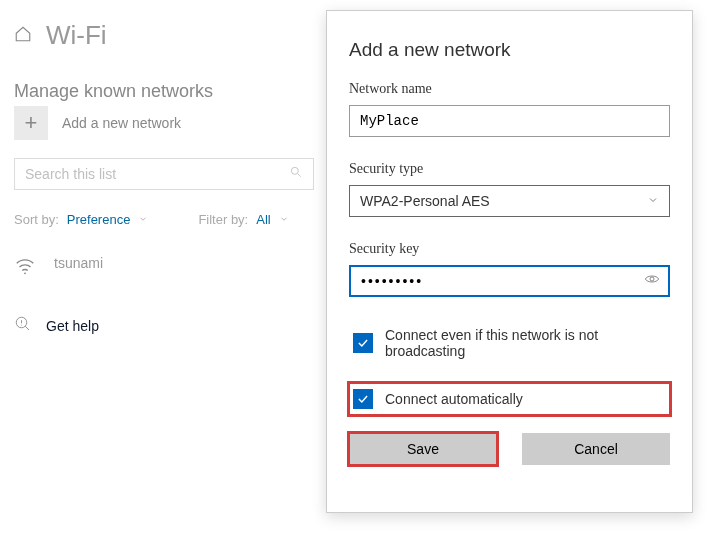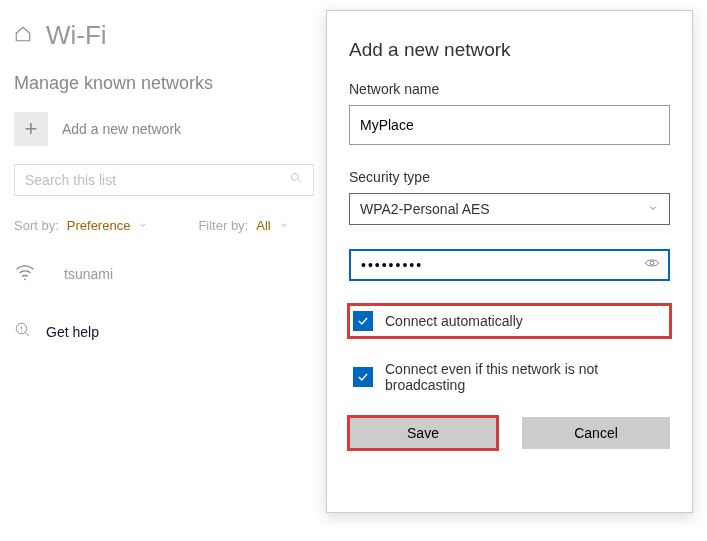--- a/index.html
+++ b/index.html
@@ -1,49 +1,49 @@
 <!DOCTYPE html>
 <html><head>
   <meta charset="utf-8">
   <style>
     * { box-sizing: border-box; margin: 0; padding: 0; }
     body { font-family: "Segoe UI", -apple-system, sans-serif; background: #fff; width: 707px; height: 541px; position: relative; color: #333; }
 
     .bg { position: absolute; left: 14px; top: 20px; width: 300px; }
-    .bg-header { display: flex; align-items: center; gap: 14px; margin-bottom: 22px; }
+    .bg-header { display: flex; align-items: center; gap: 14px; margin-bottom: 30px; }
     .home-icon svg { width: 18px; height: 18px; stroke: #888; fill: none; stroke-width: 1.5; }
     .bg-title { font-size: 26px; font-weight: 400; color: #999; }
-    .bg-subtitle { font-size: 18px; color: #888; margin-bottom: 18px; }
+    .bg-subtitle { font-size: 18px; color: #888; margin-bottom: 4px; }
 
     .add-row { display: flex; align-items: center; gap: 14px; margin-bottom: 18px; }
     .add-box { width: 34px; height: 34px; background: #eaeaea; display: flex; align-items: center; justify-content: center; color: #888; font-size: 22px; cursor: pointer; }
     .add-label { color: #888; font-size: 14px; }
 
     .search-box { border: 1px solid #dcdcdc; height: 32px; display: flex; align-items: center; padding: 8px 10px; margin-bottom: 22px; }
     .search-box input { border: none; outline: none; flex: 1; font-size: 14px; color: #333; background: transparent; }
     .search-box input::placeholder { color: #bfbfbf; }
     .search-icon svg { width: 14px; height: 14px; stroke: #bfbfbf; fill: none; stroke-width: 1.5; }
 
     .filters { display: flex; gap: 50px; margin-bottom: 28px; }
     .filter { font-size: 13px; color: #aaa; display: flex; align-items: center; gap: 8px; cursor: pointer; }
-    .filter .val { color: #a16207; }
+    .filter .val { color: #0369a1; }
     .chev svg { width: 10px; height: 10px; stroke: #888; fill: none; stroke-width: 1.5; }
 
-    .net-item { display: flex; align-items: center; gap: 28px; margin-bottom: 34px; }
+    .net-item { display: flex; align-items: flex-start; gap: 18px; margin-bottom: 34px; }
     .wifi-icon svg { width: 22px; height: 22px; stroke: #888; fill: none; stroke-width: 1.5; }
     .net-name { font-size: 14px; color: #999; }
 
     .help-row { display: flex; align-items: center; gap: 14px; }
     .help-icon svg { width: 18px; height: 18px; stroke: #888; fill: none; stroke-width: 1.2; }
     .help-link { font-size: 14px; color: #0f172a; cursor: pointer; }
 
     .dialog { position: absolute; left: 326px; top: 10px; width: 367px; height: 503px; background: #fff; border: 1px solid #ccc; box-shadow: 0 4px 14px rgba(0,0,0,.15); padding: 28px 22px 18px 22px; }
     .dlg-title { font-size: 19px; font-weight: 400; margin-bottom: 20px; }
-    .field-label { font-size: 14px; margin-bottom: 8px; color: #333; }
-    .text-input { width: 100%; height: 40px; border: 1px solid #999; padding: 0 10px; font-size: 14px; margin-bottom: 24px; outline: none; font-family: Liberation Sans, sans-serif; }
+    .field-label { font-size: 14px; margin-bottom: 8px; color: #333; font-family: Liberation Serif, serif; }
+    .text-input { width: 100%; height: 32px; border: 1px solid #999; padding: 0 10px; font-size: 14px; margin-bottom: 24px; outline: none; font-family: Liberation Mono, monospace; }
     .select-wrap { position: relative; width: 100%; height: 32px; border: 1px solid #666; margin-bottom: 24px; display: flex; align-items: center; padding: 4px 10px; cursor: pointer; }
     .select-wrap .sel-val { font-size: 14px; }
     .select-chev { position: absolute; right: 10px; top: 50%; transform: translateY(-50%); }
     .select-chev svg { width: 12px; height: 12px; stroke: #555; fill: none; stroke-width: 1.5; }
 
     .key-wrap { position: relative; width: 100%; height: 32px; border: 2px solid #0067c0; margin-bottom: 24px; display: flex; align-items: center; padding: 0 34px 0 10px; }
     .key-wrap input { border: none; outline: none; width: 100%; font-size: 14px; letter-spacing: 2px; font-family: inherit; }
     .eye-icon { position: absolute; right: 8px; top: 50%; transform: translateY(-50%); cursor: pointer; }
     .eye-icon svg { width: 16px; height: 16px; stroke: #777; fill: none; stroke-width: 1.3; }
 
@@ -136,47 +136,48 @@
   <input class="text-input" type="text" value="MyPlace" style="">
 
   <div class="field-label">Security type</div>
   <div class="select-wrap">
     <span class="sel-val">WPA2-Personal AES</span>
     <span class="select-chev"><svg viewBox="0 0 24 24">
           <path d="M6 9 L12 15 L18 9"></path>
         </svg></span>
   </div>
 
+  <div class="field-label">Security key</div>
   <div class="key-wrap">
     <input type="text" value="•••••••••" style="">
     <span class="eye-icon">
       <svg viewBox="0 0 24 24">
           <path d="M2 12 C5 6 19 6 22 12 C19 18 5 18 2 12 Z"></path>
           <circle cx="12" cy="12" r="3"></circle>
         </svg>
     </span>
+  </div>
+
+  <div class="check-row">
+    <div class="cbox">
+      <svg viewBox="0 0 24 24">
+          <path d="M5 12 L10 17 L19 7"></path>
+        </svg>
+    </div>
+    <span class="check-label">Connect even if this network is not broadcasting</span>
   </div>
 
   <div class="check-row hl">
     <div class="cbox">
       <svg viewBox="0 0 24 24">
           <path d="M5 12 L10 17 L19 7"></path>
         </svg>
     </div>
     <span class="check-label">Connect automatically</span>
   </div>
 
-  <div class="check-row">
-    <div class="cbox">
-      <svg viewBox="0 0 24 24">
-          <path d="M5 12 L10 17 L19 7"></path>
-        </svg>
-    </div>
-    <span class="check-label">Connect even if this network is not broadcasting</span>
-  </div>
-
   <div class="btn-row">
     <span class="btn-hl">
       <button class="btn save">Save</button>
     </span>
     <button class="btn">Cancel</button>
   </div>
 </div>
 
 </body></html>

